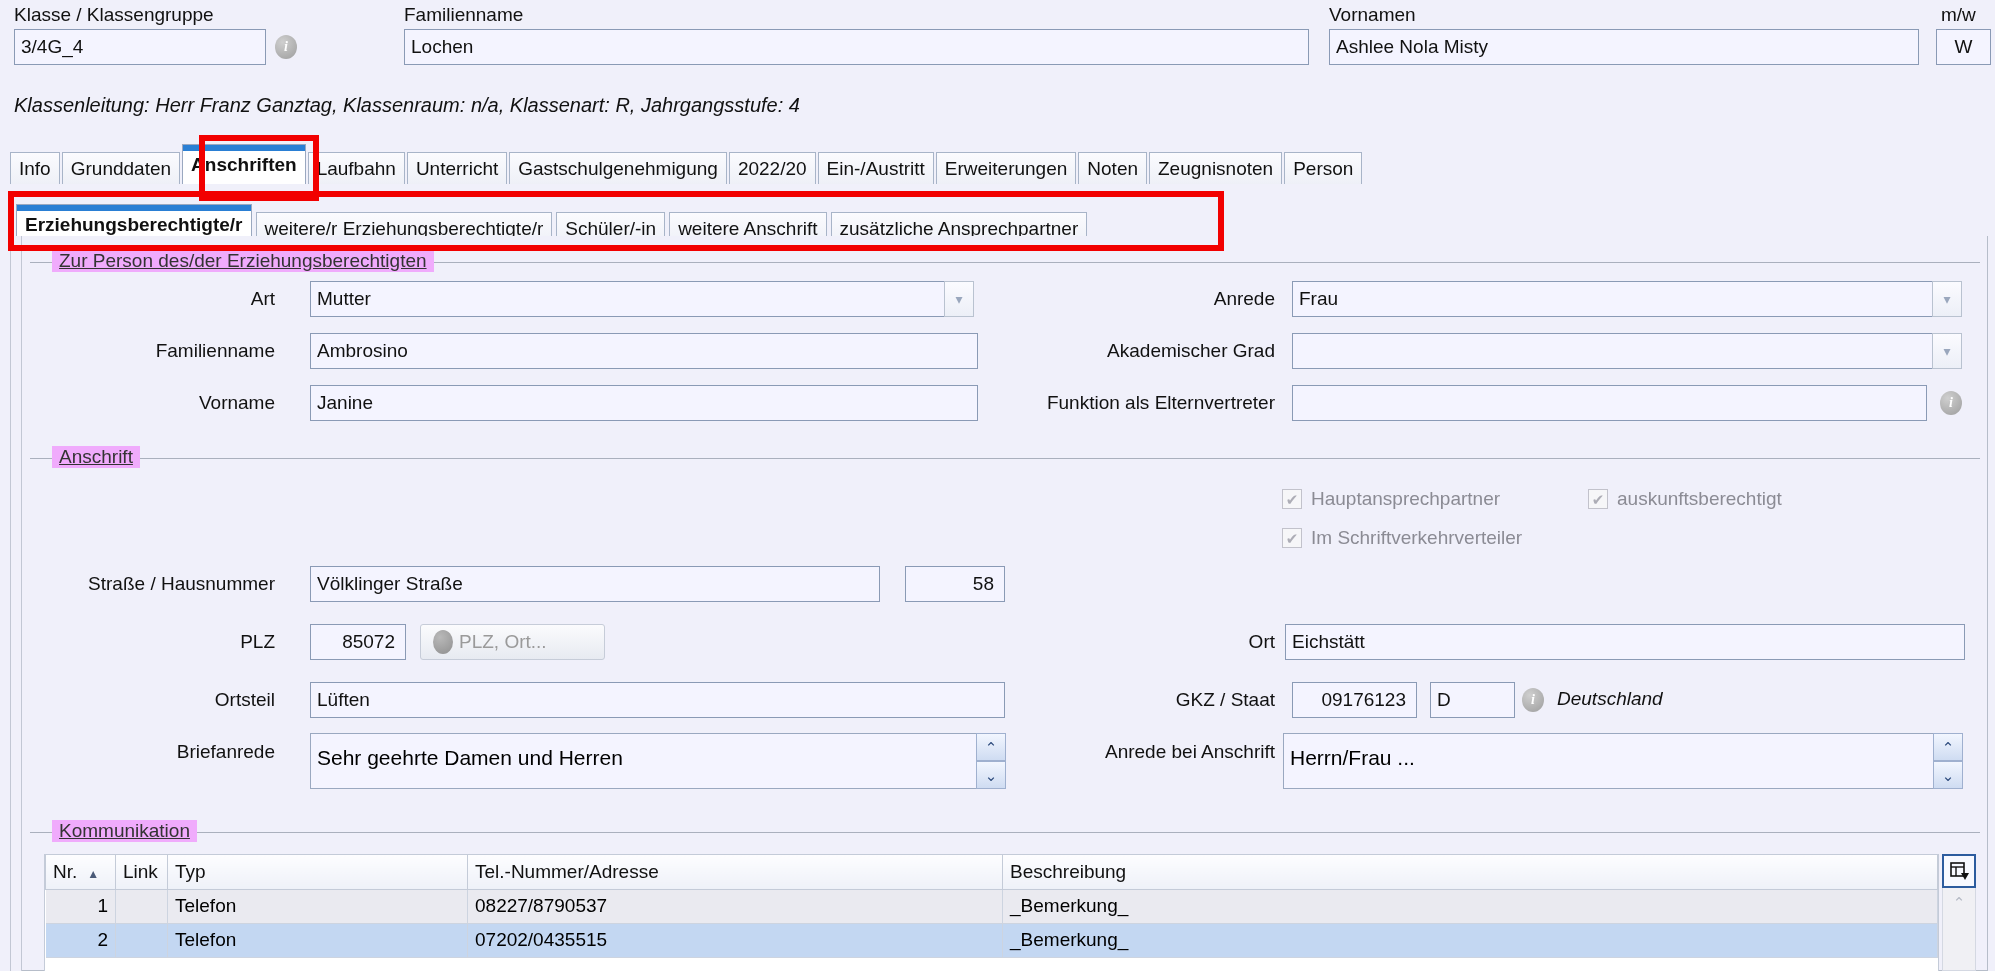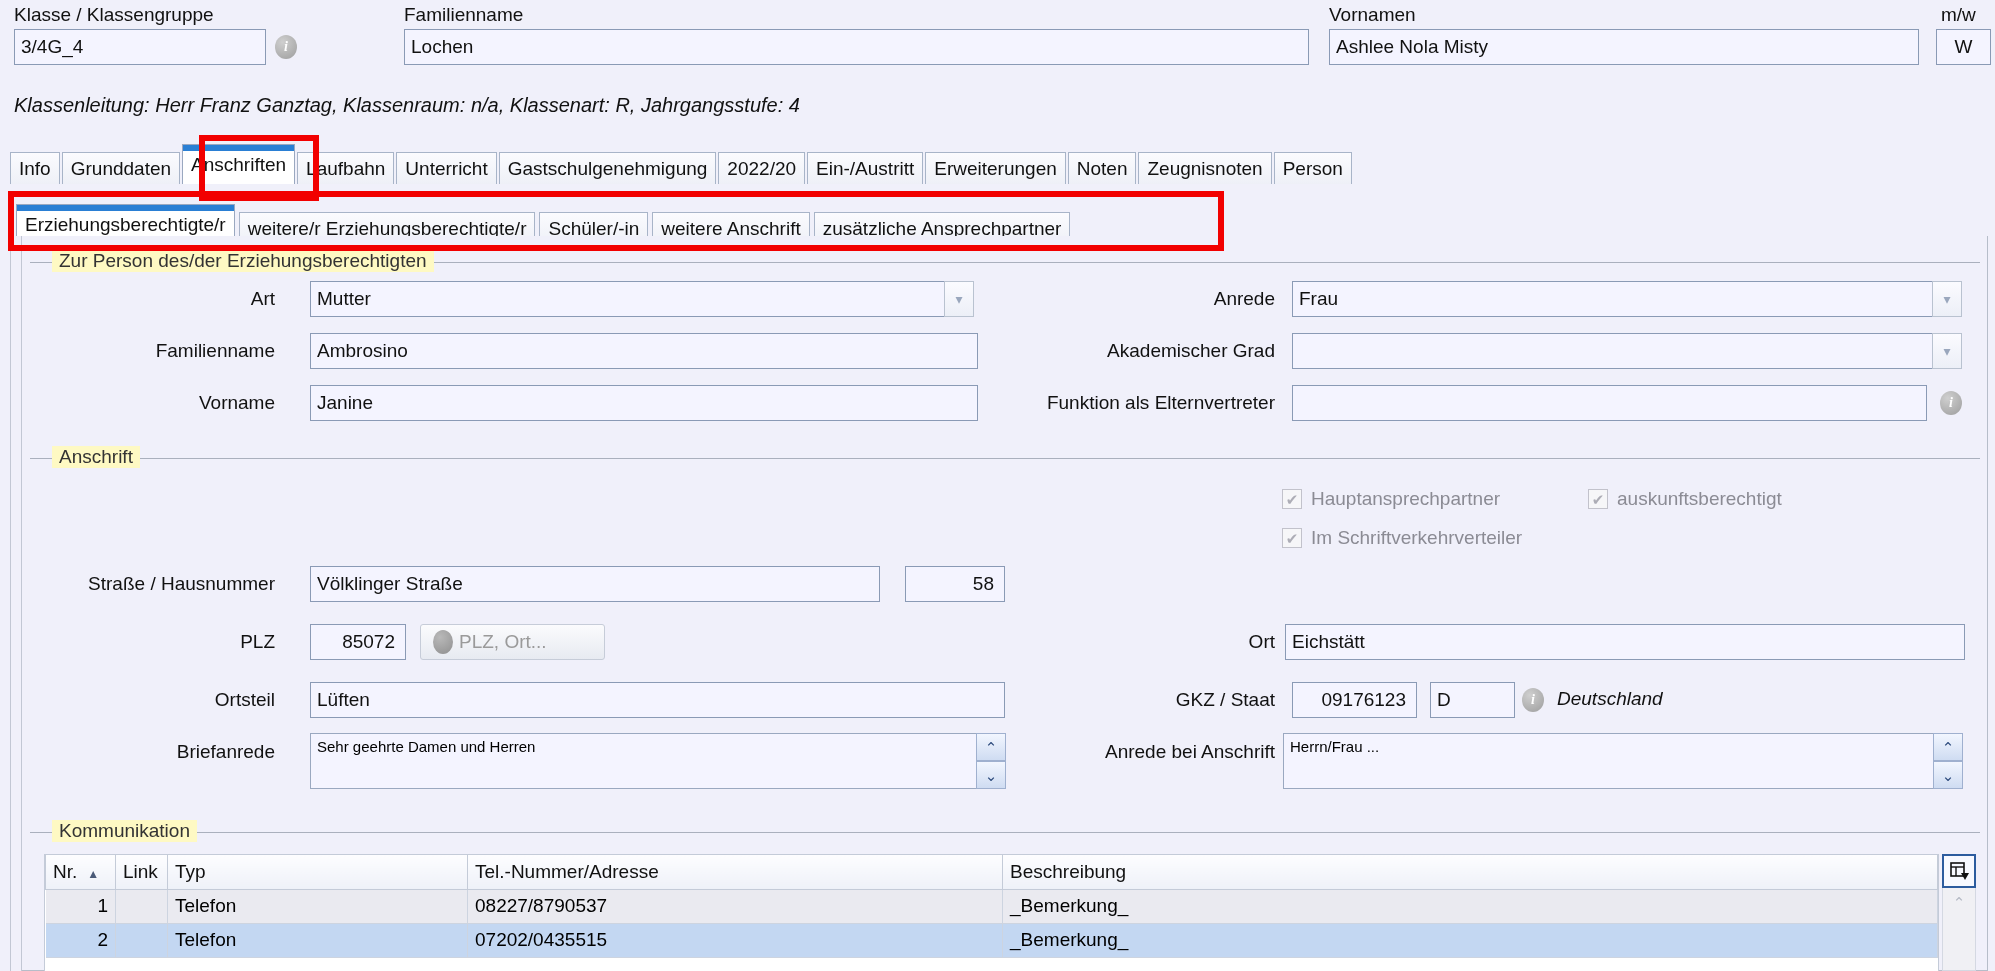--- a/index.html
+++ b/index.html
@@ -37,21 +37,21 @@
     width:30px; height:36px;
     border:1px solid #b9c2d0;
     background:linear-gradient(#fbfbff,#eceff7);
     display:flex; align-items:center; justify-content:center;
     color:#9aa7bd; font-size:14px;
   }
 
   .spin { display:flex; }
   .spin .box {
     flex:1; background:#f4f4ff; border:1px solid #9aa8c0;
-    border-right:none; height:56px; padding:4px 6px; font-size:15px;
+    border-right:none; height:56px; padding:12px 6px; font-size:21px;
     overflow:hidden;
   }
   .spin .btns { display:flex; flex-direction:column; width:30px; }
   .spin .btns div {
     flex:1; border:1px solid #9fb0cf;
     background:linear-gradient(#f2f6ff,#cfdcf2);
     display:flex; align-items:center; justify-content:center;
     color:#2c4a7c; font-size:15px; line-height:1;
   }
 
@@ -82,37 +82,37 @@
   }
 
   
   .group { position:absolute; }
   .group > .gline {
     position:absolute; left:0; right:0; top:0;
     border-top:1px solid #aab0bd;
   }
   .group > .gtitle {
     position:absolute; top:-12px; left:22px; padding:0 7px;
-    background:#fef9c3; font-size:19px; color:#333;
+    background:#f0abfc; font-size:19px; color:#333;text-decoration:underline;
   }
 
   
   #header-area { position:absolute; left:0; top:0; width:1995px; height:112px; }
 
   
   .tabrow { position:absolute; display:flex; align-items:flex-end; }
   .tab {
     height:32px; border:1px solid #a8b4c8; border-bottom:none;
     background:linear-gradient(#fbfbfe,#eef0f7);
     display:flex; align-items:center; padding:0 8px;
     font-size:19px; color:#111; white-space:nowrap; margin-right:2px;
     position:relative; top:0;
   }
   .tab.active {
-    background:#fff; height:40px; border-color:#9aa8c0;
+    background:#fff; height:40px; border-color:#9aa8c0;font-weight:bold;
   }
   .tab.active::before {
     content:''; position:absolute; left:0; right:0; top:0; height:6px;
     background:#2a7fd4;
   }
 
   
   .redbox { position:absolute; border:6px solid #f20000; pointer-events:none; }
 
   

